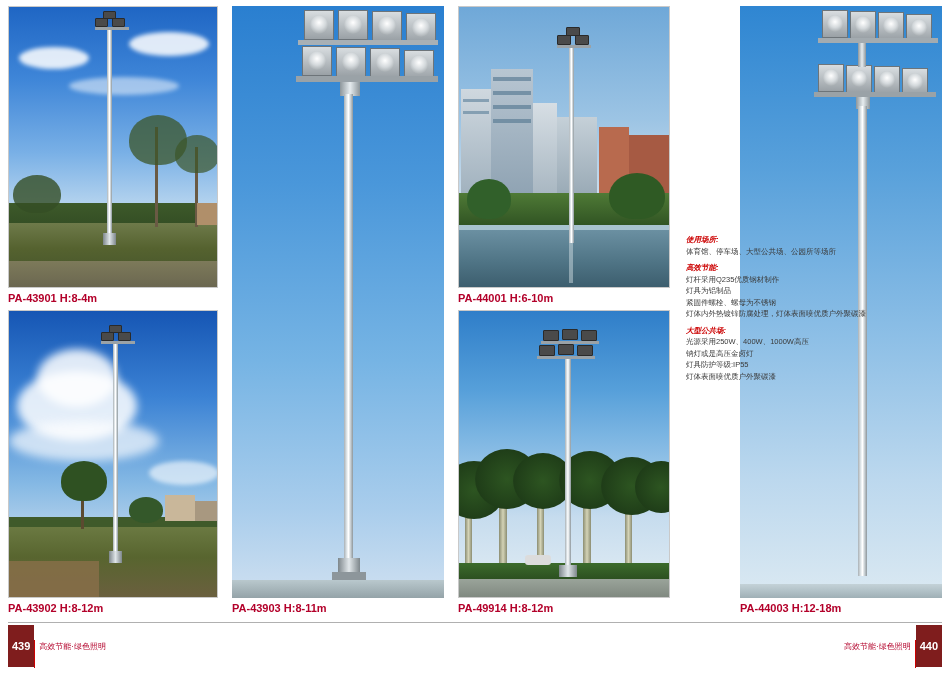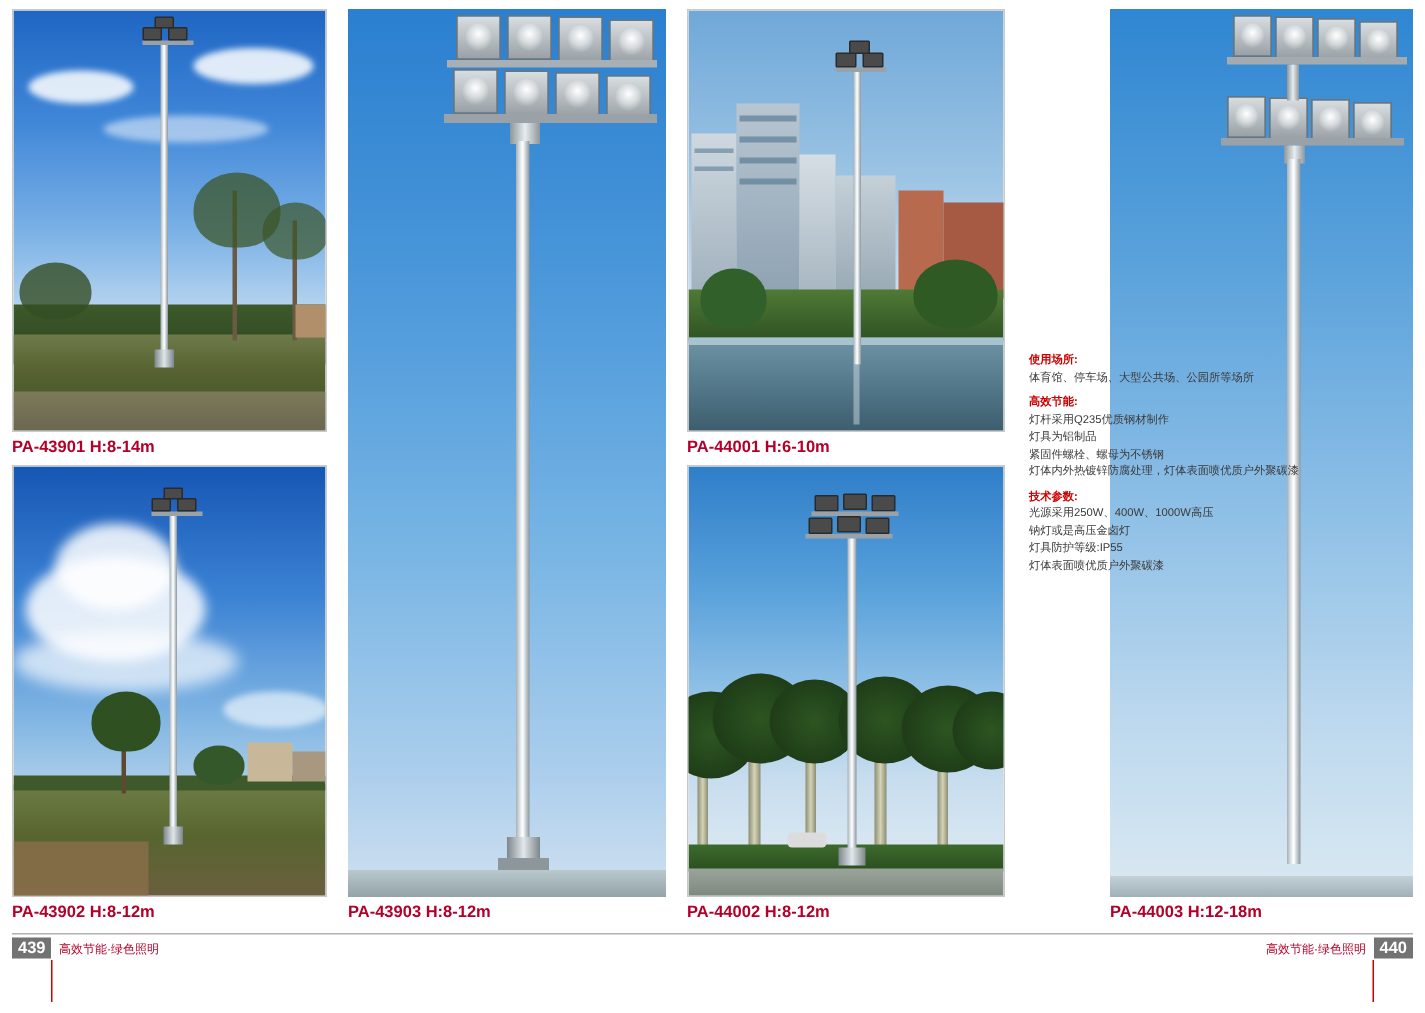--- a/index.html
+++ b/index.html
@@ -123,20 +123,21 @@
     top: 234px;
     width: 200px;
     font-size: 7.5px;
     line-height: 11.5px;
     color: #333333;
   }
   .spec .hdr {
     color: #cc0000;
     font-weight: bold;
     margin-top: 5px;
+    font-style: italic;
   }
   .spec .hdr:first-child { margin-top: 0; }
   .spec .line { color: #3a3a3a; }
 
   
   .footer-rule {
     position: absolute;
     left: 8px;
     right: 8px;
     top: 622px;
@@ -154,22 +155,22 @@
     position: absolute;
     right: 8px;
     top: 625px;
     display: flex;
     align-items: center;
   }
   .pg-num {
     font-size: 11px;
     font-weight: bold;
     color: #ffffff;
-    background: #737373;
-    padding: 1px 4px;
+    background: #7f1d1d;
+    padding: 15px 4px;
   }
   .pg-text {
     font-size: 8px;
     color: #b3002a;
     margin: 0 5px;
     white-space: nowrap;
   }
   .tick {
     position: absolute;
     width: 1px;
@@ -205,21 +206,21 @@
       <div class="bldg" style="left:188px; top:196px; width:22px; height:22px; background:#b08f6a;"></div>
 
       <div class="pole" style="left:98px; top:22px; width:5px; height:210px;"></div>
       <div class="pole" style="left:94px; top:226px; width:13px; height:12px; background:linear-gradient(to right,#7d868b,#dfe5e8,#7d868b);"></div>
 
       <div class="lamp-arm" style="left:86px; top:20px; width:34px; height:3px;"></div>
       <div class="lamp-head" style="left:86px; top:11px; width:13px; height:9px;"></div>
       <div class="lamp-head" style="left:103px; top:11px; width:13px; height:9px;"></div>
       <div class="lamp-head" style="left:94px; top:4px; width:13px; height:8px;"></div>
     </div>
-    <div class="caption">PA-43901 H:8-14m</div>
+    <div class="caption">PA-43901 H:8-4m</div>
   </div>
 
   <div class="cell" style="left:8px; top:310px; width:210px;">
     <div class="photo" style="width:210px; height:288px;">
       <div class="sky-blue2"></div>
 
       <div class="cloud" style="left:8px; top:60px; width:120px; height:70px; filter:blur(4px);"></div>
       <div class="cloud" style="left:28px; top:38px; width:80px; height:58px; filter:blur(4px);"></div>
       <div class="cloud" style="left:0px; top:110px; width:150px; height:40px; filter:blur(5px); opacity:.8;"></div>
       <div class="cloud" style="left:140px; top:150px; width:70px; height:24px; opacity:.7;"></div>
@@ -270,21 +271,21 @@
       <div style="position:absolute; left:66px; top:34px; width:140px; height:5px; background:#a8b0b5;"></div>
       <div style="position:absolute; left:64px; top:70px; width:142px; height:6px; background:#9aa2a7;"></div>
       <div style="position:absolute; left:108px; top:76px; width:20px; height:14px; background:linear-gradient(to right,#8d969b,#e6ecef,#8d969b);"></div>
 
       <div class="pole" style="left:112px; top:88px; width:9px; height:470px;"></div>
       <div style="position:absolute; left:106px; top:552px; width:22px; height:16px; background:linear-gradient(to right,#7d868b,#e1e7ea,#7d868b);"></div>
       <div style="position:absolute; left:100px; top:566px; width:34px; height:10px; background:#8d969b;"></div>
 
       <div style="position:absolute; left:0; right:0; bottom:0; height:18px; background:linear-gradient(to bottom,#b9c8cd,#94a3a8);"></div>
     </div>
-    <div class="caption">PA-43903 H:8-12m</div>
+    <div class="caption">PA-43903 H:8-11m</div>
   </div>
 
   <div class="cell" style="left:458px; top:6px; width:212px;">
     <div class="photo" style="width:212px; height:282px;">
       <div style="position:absolute; left:0; top:0; right:0; bottom:0; background:linear-gradient(to bottom,#6fa8d8 0%,#9cc4e4 40%,#cfe0ee 70%,#e7eff4 100%);"></div>
 
       <div class="bldg" style="left:2px; top:82px; width:30px; height:110px; background:linear-gradient(to bottom,#cfd8df,#9fb0bd);"></div>
       <div class="bldg" style="left:32px; top:62px; width:42px; height:130px; background:linear-gradient(to bottom,#b8c6d2,#8ea2b2);"></div>
       <div class="bldg" style="left:74px; top:96px; width:24px; height:96px; background:linear-gradient(to bottom,#d6dee4,#a6b5c0);"></div>
       <div class="bldg" style="left:98px; top:110px; width:40px; height:82px; background:linear-gradient(to bottom,#c5d0d8,#97a8b4);"></div>
@@ -343,21 +344,21 @@
 
       <div class="lamp-head" style="left:80px; top:34px; width:16px; height:11px;"></div>
       <div class="lamp-head" style="left:99px; top:33px; width:16px; height:11px;"></div>
       <div class="lamp-head" style="left:118px; top:34px; width:16px; height:11px;"></div>
       <div style="position:absolute; left:78px; top:45px; width:58px; height:3px; background:#9aa2a7;"></div>
       <div class="lamp-head" style="left:84px; top:19px; width:16px; height:11px;"></div>
       <div class="lamp-head" style="left:103px; top:18px; width:16px; height:11px;"></div>
       <div class="lamp-head" style="left:122px; top:19px; width:16px; height:11px;"></div>
       <div style="position:absolute; left:82px; top:30px; width:58px; height:3px; background:#9aa2a7;"></div>
     </div>
-    <div class="caption">PA-44002 H:8-12m</div>
+    <div class="caption">PA-49914 H:8-12m</div>
   </div>
 
   <div class="cell" style="left:740px; top:6px; width:202px;">
     <div class="photo" style="width:202px; height:592px; border:none;">
       <div style="position:absolute; left:0; top:0; right:0; bottom:0; background:linear-gradient(to bottom,#2f86d2 0%,#59a1db 28%,#8dbfe6 56%,#bcd8ee 80%,#dbe9f2 100%);"></div>
 
       <div class="lamp-box" style="left:82px; top:4px; width:26px; height:28px;"></div>
       <div class="lamp-face" style="left:87px; top:9px; width:16px; height:17px;"></div>
       <div class="lamp-box" style="left:110px; top:5px; width:26px; height:28px;"></div>
       <div class="lamp-face" style="left:115px; top:10px; width:16px; height:17px;"></div>
@@ -389,21 +390,21 @@
   <div class="spec">
     <div class="hdr">使用场所:</div>
     <div class="line">体育馆、停车场、大型公共场、公园所等场所</div>
 
     <div class="hdr">高效节能:</div>
     <div class="line">灯杆采用Q235优质钢材制作</div>
     <div class="line">灯具为铝制品</div>
     <div class="line">紧固件螺栓、螺母为不锈钢</div>
     <div class="line">灯体内外热镀锌防腐处理，灯体表面喷优质户外聚碳漆</div>
 
-    <div class="hdr">技术参数:</div>
+    <div class="hdr">大型公共场:</div>
     <div class="line">光源采用250W、400W、1000W高压</div>
     <div class="line">钠灯或是高压金卤灯</div>
     <div class="line">灯具防护等级:IP55</div>
     <div class="line">灯体表面喷优质户外聚碳漆</div>
   </div>
 
   <div class="footer-rule"></div>
 
   <div class="pg-left">
     <span class="pg-num">439</span>

